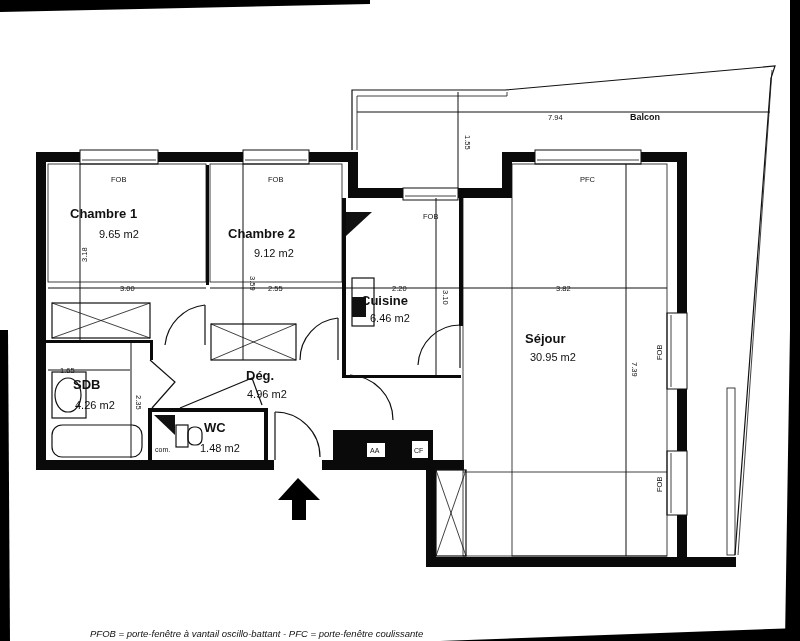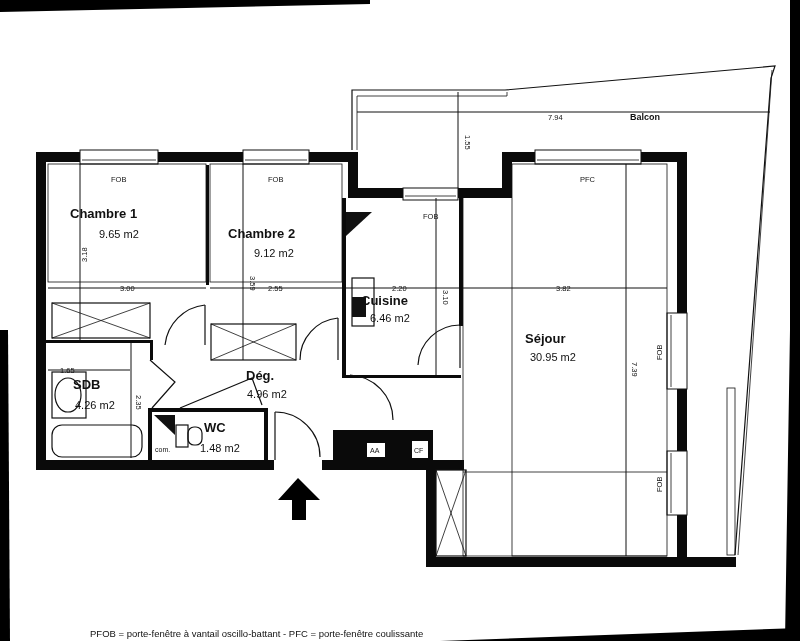--- a/index.html
+++ b/index.html
@@ -8,21 +8,21 @@
   .wall { fill: #0a0a0a; }
   .thin { stroke: #111; stroke-width: 1.2; fill: none; }
   .thin2 { stroke: #111; stroke-width: 0.8; fill: none; }
   .dim { stroke: #111; stroke-width: 1; fill: none; }
   .room-name { font-family: "Liberation Sans", sans-serif; font-weight: bold; font-size: 13px; fill: #111; }
   .room-area { font-family: "Liberation Sans", sans-serif; font-size: 11px; fill: #111; }
   .dim-label { font-family: "Liberation Sans", sans-serif; font-size: 7.5px; fill: #111; }
   .win-label { font-family: "Liberation Sans", sans-serif; font-size: 7.5px; fill: #111; }
   .small-label { font-family: "Liberation Sans", sans-serif; font-size: 7px; fill: #111; }
   .balcon-label { font-family: "Liberation Sans", sans-serif; font-weight: bold; font-size: 9px; fill: #111; }
-  .legend { position: absolute; left: 90px; top: 628px; font-size: 9.5px; color: #111; white-space: nowrap; font-family: "Liberation Sans", sans-serif; }
+  .legend { position: absolute; left: 90px; top: 628px; font-size: 9.5px; color: #111; white-space: nowrap; font-family: "Liberation Sans", sans-serif; font-style: italic; }
 </style>
 </head>
 <body>
 
 <svg width="800" height="641" viewBox="0 0 800 641">
 
   <polygon points="0,0 370,0 370,4 0,12" fill="#000"></polygon>
   <polygon points="790,0 800,0 800,641 785,641 790,330" fill="#000"></polygon>
   <polygon points="0,330 8,330 10,641 0,641" fill="#000"></polygon>
   <polygon points="440,641 800,628 800,641" fill="#000"></polygon>

